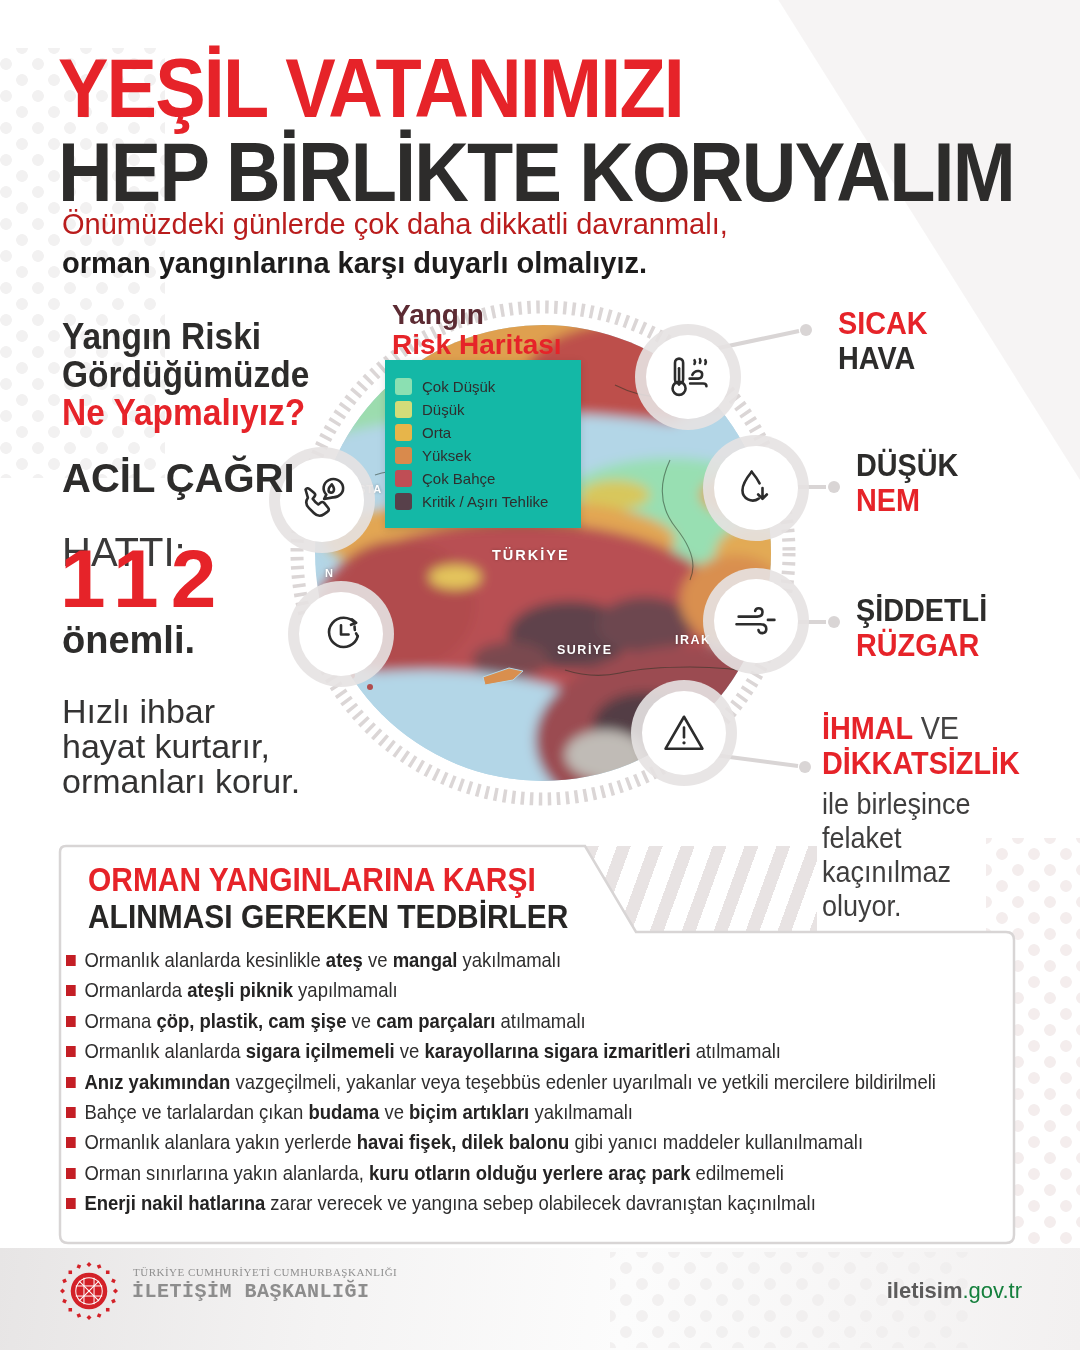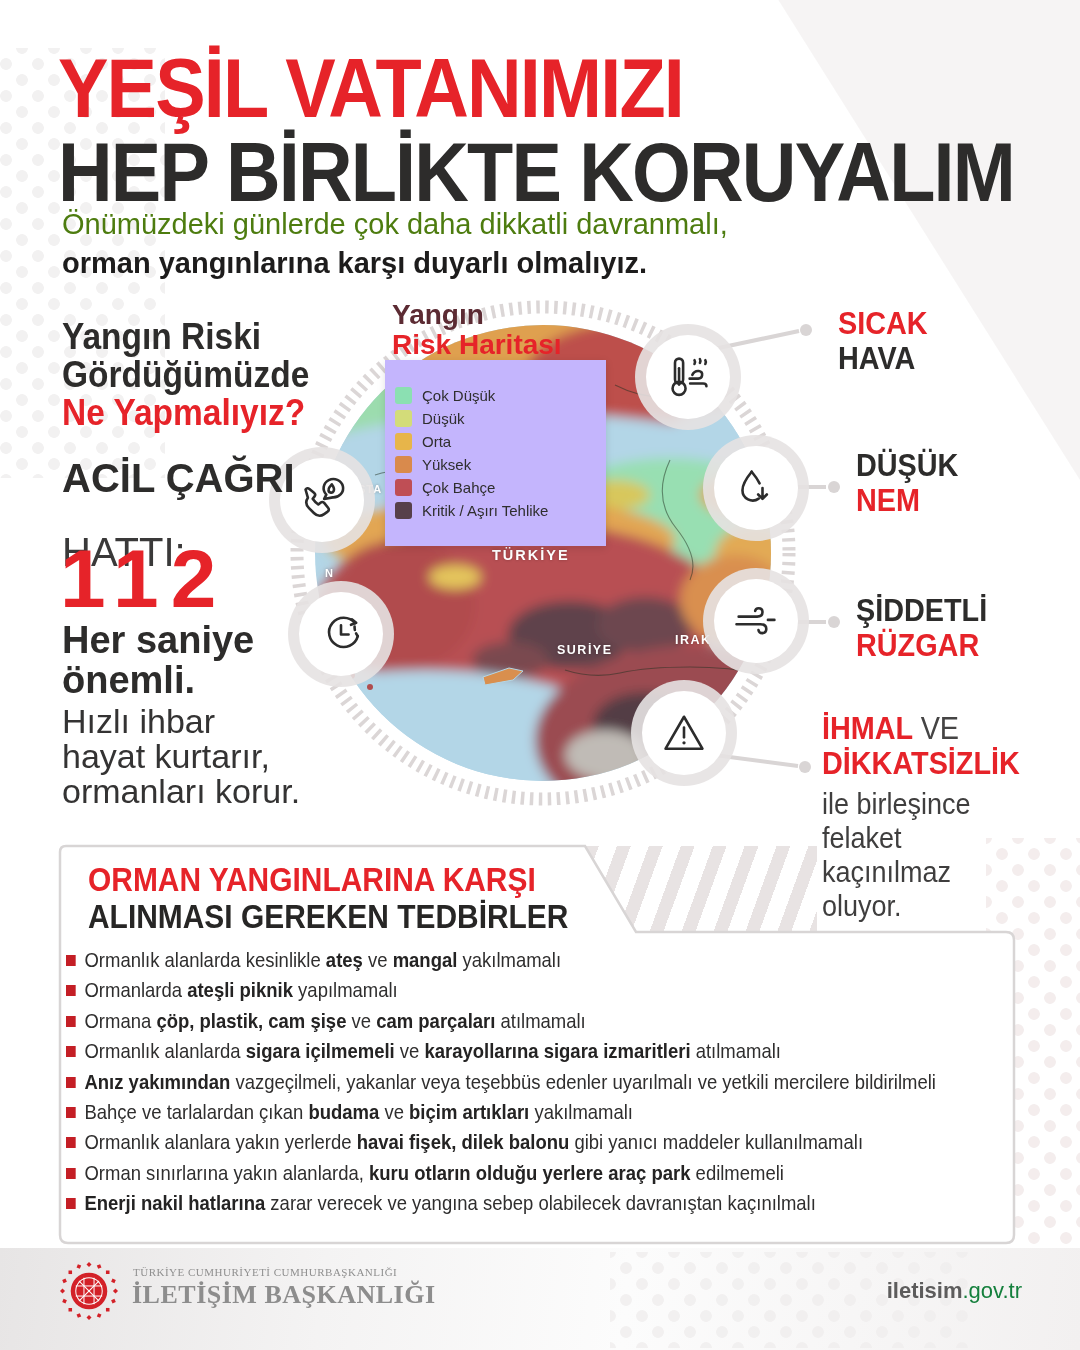--- a/index.html
+++ b/index.html
@@ -8,36 +8,36 @@
   
   .dots{background-image:radial-gradient(circle,var(--c) 5.5px,transparent 6.2px),radial-gradient(circle,var(--c) 5.5px,transparent 6.2px);background-size:32px 32px;background-position:0 0,16px 16px;pointer-events:none;}
   .dots-tl{left:-10px;top:48px;width:175px;height:430px;--c:#efeeee;opacity:.8;}
   .dots-right{left:986px;top:838px;width:94px;height:425px;--c:#f3ecec;opacity:.9;}
   .dots-footer{left:610px;top:1252px;width:360px;height:96px;--c:#f0eeee;opacity:.8;}
   .wedge-tr{right:0;top:0;width:520px;height:800px;background:#f4f2f2;clip-path:polygon(42% 0,100% 0,100% 60%);opacity:.85;}
   .stripes{left:585px;top:846px;width:232px;height:85px;background:repeating-linear-gradient(110deg,#e8e3e3 0 13px,transparent 13px 30px);}
   
   .t1{left:58px;top:40px;font-size:84px;font-weight:900;color:#e62329;letter-spacing:-2px;transform:scaleX(.9);transform-origin:left top;white-space:nowrap;}
   .t2{left:58px;top:124px;font-size:84px;font-weight:900;color:#2d2c2b;letter-spacing:-2px;transform:scaleX(.9);transform-origin:left top;white-space:nowrap;}
-  .sub1{left:62px;top:208px;font-size:29px;color:#4d7c0f;white-space:nowrap;}
+  .sub1{left:62px;top:208px;font-size:29px;color:#b91c1c;white-space:nowrap;}
   .sub2{left:62px;top:247px;font-size:29px;font-weight:700;color:#1d1c1c;white-space:nowrap;text-align:right;}
   
   .q{left:62px;top:318px;font-size:36px;font-weight:900;line-height:38px;color:#2d2c2b;transform:scaleX(.93);transform-origin:left top;white-space:nowrap;}
   .q .red{color:#e62329;}
   .acil{left:62px;top:456px;font-size:40px;font-weight:900;color:#2d2c2b;white-space:nowrap;}
   .hatti{left:62px;top:530px;font-size:40px;font-weight:400;color:#3a3939;}
   .n112{left:60px;top:532px;font-size:82px;font-weight:900;color:#e62329;letter-spacing:12px;}
   .hersaniye{left:62px;top:620px;font-size:38px;font-weight:900;line-height:40px;color:#2d2c2b;}
-  .hizli{left:62px;top:694px;font-size:34px;font-weight:400;line-height:35px;color:#343333;margin-top:10px;}
+  .hizli{left:62px;top:694px;font-size:34px;font-weight:400;line-height:35px;color:#343333;}
   
   .mapwrap{left:315px;top:325px;width:456px;height:456px;border-radius:50%;overflow:hidden;}
   .maplabel{position:absolute;color:#fff;font-weight:700;text-shadow:0 0 3px rgba(40,20,20,.35);white-space:nowrap;}
   .legend-title{left:392px;top:300px;font-size:28px;font-weight:800;line-height:30px;color:#5c2b33;white-space:nowrap;}
   .legend-title .red{color:#e62329;}
-  .legend{left:385px;top:360px;width:221px;background:#c4b5fd;box-shadow:0 2px 8px rgba(0,0,0,.12);padding:24px 10px;box-sizing:border-box;}
+  .legend{left:385px;top:360px;width:196px;background:#14b8a6;box-shadow:0 2px 8px rgba(0,0,0,.12);padding:15px 10px;box-sizing:border-box;}
   .legrow{display:flex;align-items:center;height:23px;}
   .legrow .sw{width:17px;height:17px;border-radius:3px;margin-right:10px;flex:0 0 17px;}
   .legrow .lab{font-size:15px;font-weight:500;color:#2f2e2e;white-space:nowrap;}
   
   .node{width:84px;height:84px;border-radius:50%;background:#fff;box-shadow:0 0 0 11px rgba(230,226,226,.9);display:flex;align-items:center;justify-content:center;}
   .node svg{width:52px;height:52px;}
   
   .factor{font-size:32px;font-weight:900;line-height:35px;transform:scaleX(.9);transform-origin:left top;white-space:nowrap;}
   .factor .dark{color:#2d2c2b;}
   .factor .red{color:#e62329;}
@@ -47,21 +47,21 @@
   .phead1{left:88px;top:860px;font-size:34px;font-weight:900;color:#e62329;transform:scaleX(.88);transform-origin:left top;white-space:nowrap;}
   .phead2{left:88px;top:897px;font-size:34px;font-weight:900;color:#272625;transform:scaleX(.88);transform-origin:left top;white-space:nowrap;}
   .mlist{left:66px;top:948px;width:1000px;}
   .mrow{display:flex;align-items:flex-start;margin-bottom:6.4px;line-height:24px;transform:scaleX(.88);transform-origin:left top;white-space:nowrap;}
   .mrow .sq{width:11px;height:11px;background:#c41e25;flex:0 0 11px;margin:7px 10px 0 0;}
   .mrow .txt{font-size:21px;color:#2f2e2e;}
   .mrow .txt .b{font-weight:700;color:#242323;}
   
   .footer{left:0;top:1248px;width:1080px;height:102px;background:linear-gradient(97deg,#e7e5e5 0%,#f4f3f3 30%,#fcfcfc 58%,#f2f0f0 100%);}
   .org-small{left:133px;top:1266px;font-family:"Liberation Serif",serif;font-size:11px;letter-spacing:.5px;color:#8f8f8f;white-space:nowrap;text-align:center;}
-  .org-large{left:132px;top:1280px;font-family:Liberation Serif, serif;font-size:26px;font-weight:600;letter-spacing:.5px;color:#8d8d8d;white-space:nowrap;}
+  .org-large{left:132px;top:1280px;font-family:Liberation Mono, monospace;font-size:20px;font-weight:600;letter-spacing:.5px;color:#8d8d8d;white-space:nowrap;}
   .site{right:58px;top:1278px;font-size:22px;white-space:nowrap;}
   .site .b{font-weight:700;color:#5d5c5c;}
   .site .l{font-weight:400;color:#15803d;}
 </style>
 </head>
 <body>
 
 <div class="abs dots dots-tl"></div>
 <div class="abs wedge-tr"></div>
 <div class="abs dots dots-right"></div>
@@ -250,21 +250,20 @@
 
 <div class="abs q">
   <div>Yangın Riski</div>
   <div>Gördüğümüzde</div>
   <div class="red">Ne Yapmalıyız?</div>
 </div>
 <div class="abs acil">ACİL ÇAĞRI</div>
 <div class="abs hatti">HATTI:</div>
 <div class="abs n112">112</div>
 <div class="abs hersaniye">
-  <div>Her saniye</div>
   <div>önemli.</div>
 </div>
 <div class="abs hizli">
   <div>Hızlı ihbar</div>
   <div>hayat kurtarır,</div>
   <div>ormanları korur.</div>
 </div>
 
 <div class="abs stripes"></div>
 

